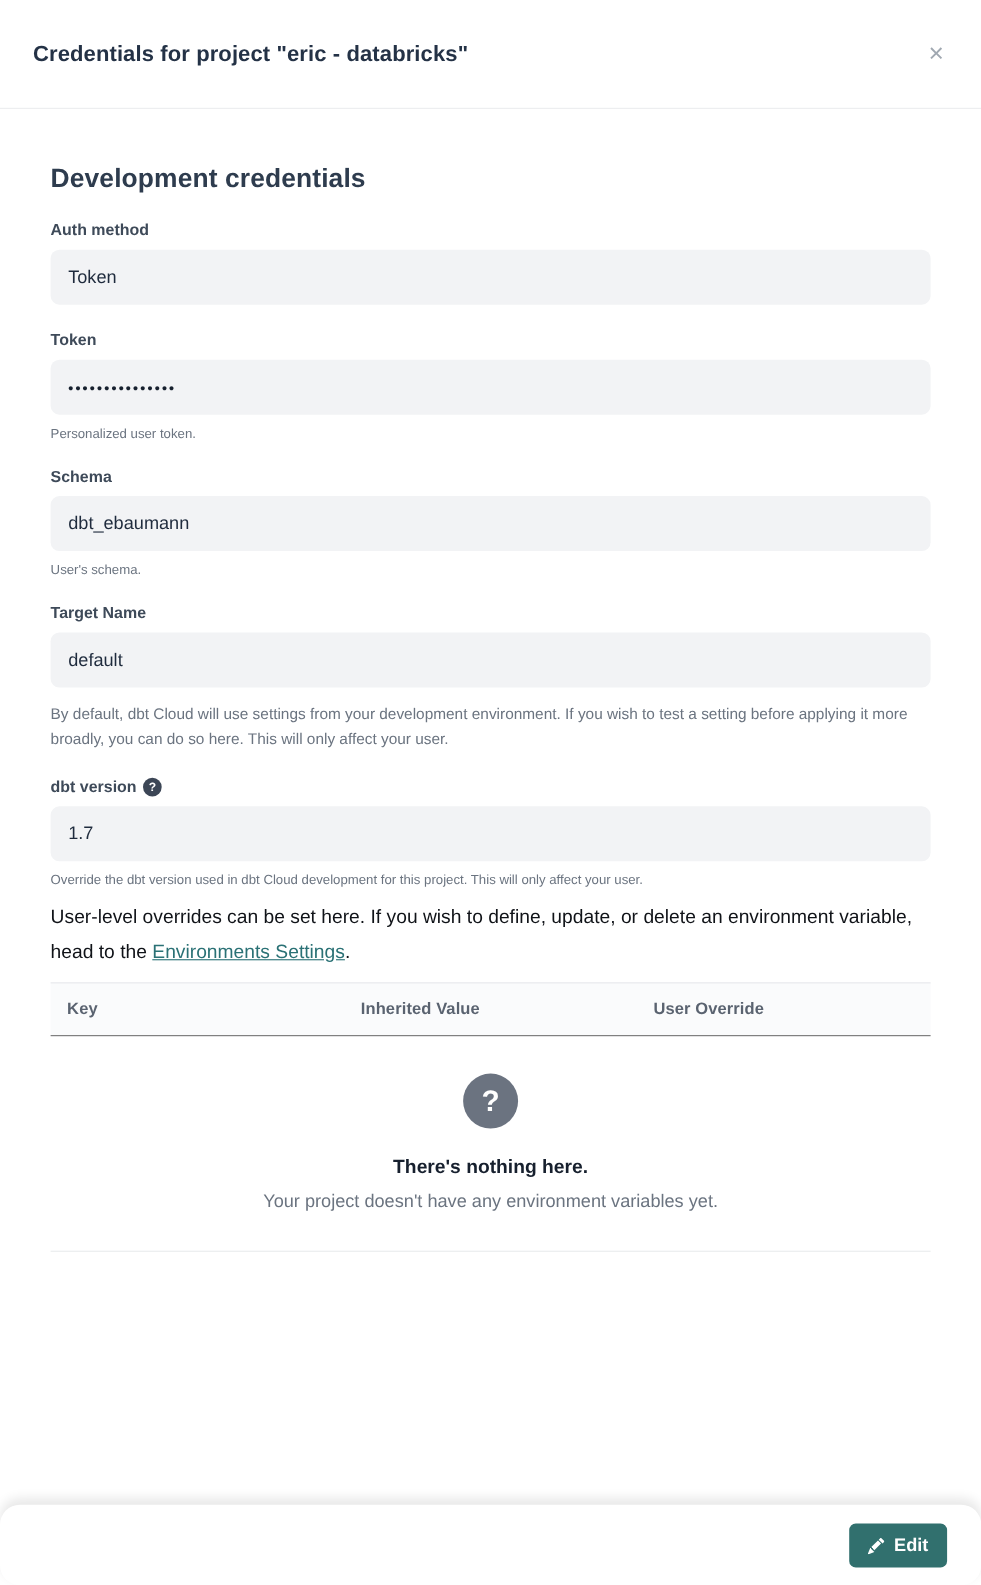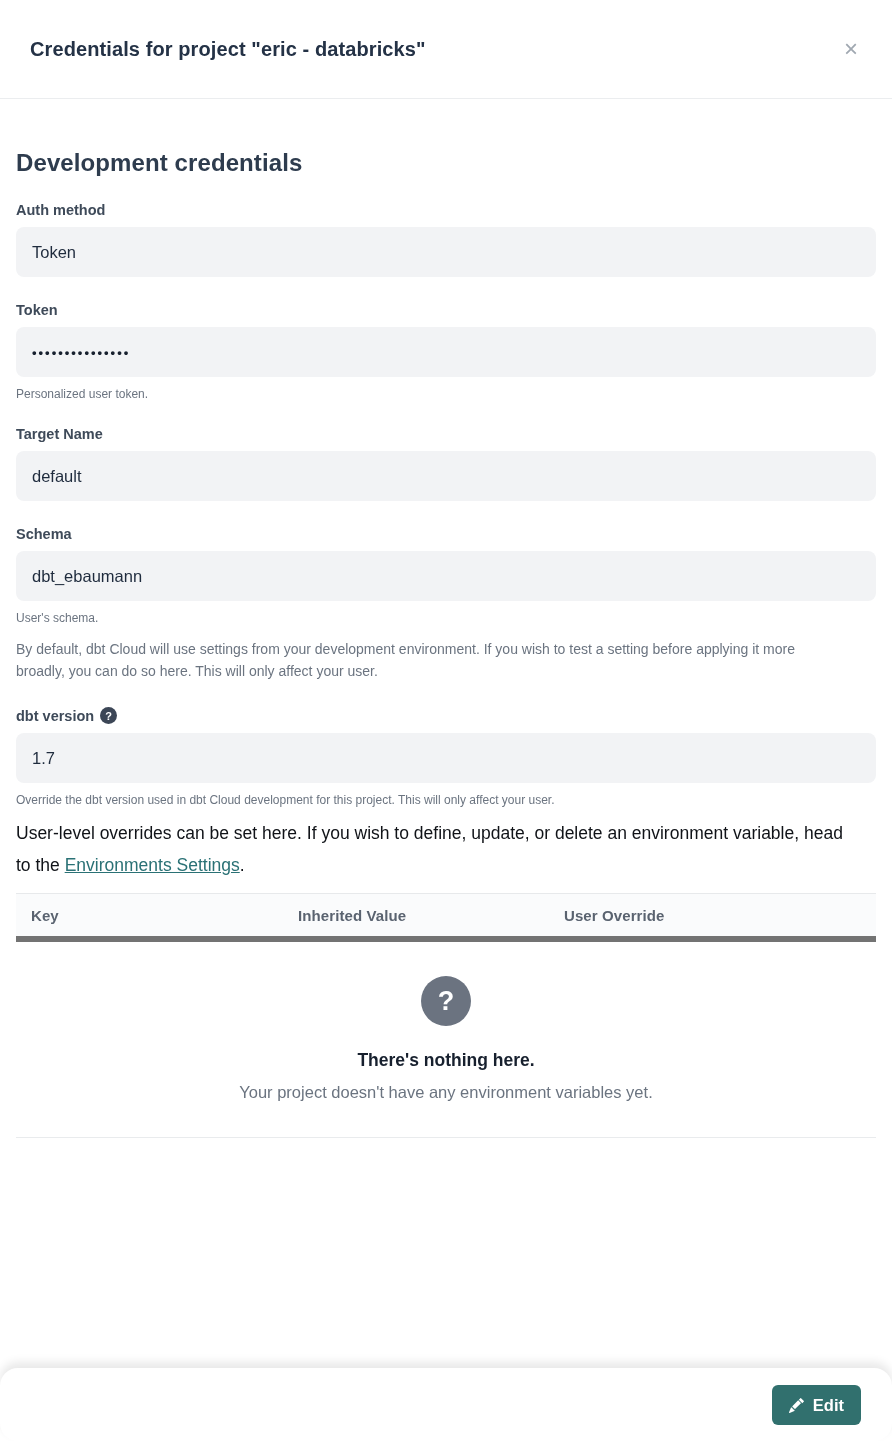--- a/index.html
+++ b/index.html
@@ -32,21 +32,21 @@
     line-height: 1;
     color: #a0a8b1;
     cursor: pointer;
     background: none;
     border: none;
     font-family: "Liberation Sans", sans-serif;
     padding: 4px;
   }
 
   
-  .content { padding: 0 16px; }
+  .content { padding: 0 46px; }
 
   .section-heading {
     font-size: 24px;
     font-weight: 700;
     color: #2e3c4e;
     letter-spacing: 0.1px;
   }
   #dev-creds-heading { margin-top: 50px; }
   #user-dev-heading { margin-top: 70px; }
   #env-vars-heading { margin-top: 68px; }
@@ -120,21 +120,21 @@
     cursor: pointer;
   }
 
   .env-table-header {
     margin-top: 12px;
     height: 49px;
     display: flex;
     align-items: center;
     background: #fafbfc;
     border-top: 1px solid #e7e9eb;
-    border-bottom: 6px solid #737373;
+    border-bottom: 1px solid #737373;
     padding-left: 15px;
   }
   .env-col {
     font-size: 15px;
     font-weight: 700;
     color: #5a6370;
     letter-spacing: 0.1px;
   }
   .env-col-key { width: 267px; }
   .env-col-inherited { width: 266px; }
@@ -225,28 +225,28 @@
     <div class="field-input" role="textbox">Token</div>
   </div>
 
   <div class="field-group">
     <div class="field-label">Token</div>
     <div class="field-input masked" role="textbox">•••••••••••••••</div>
     <div class="field-help">Personalized user token.</div>
   </div>
 
   <div class="field-group">
-    <div class="field-label">Target Name</div>
-    <div class="field-input" role="textbox">default</div>
-  </div>
-
-  <div class="field-group">
     <div class="field-label">Schema</div>
     <div class="field-input" role="textbox">dbt_ebaumann</div>
     <div class="field-help">User's schema.</div>
+  </div>
+
+  <div class="field-group">
+    <div class="field-label">Target Name</div>
+    <div class="field-input" role="textbox">default</div>
   </div>
 
   <p class="section-desc">By default, dbt Cloud will use settings from your development environment. If you wish to test a setting before applying it more broadly, you can do so here. This will only affect your user.</p>
 
   <div class="field-group">
     <div class="field-label">
       <span>dbt version</span>
       <span class="help-badge">?</span>
     </div>
     <div class="field-input" role="textbox">1.7</div>

